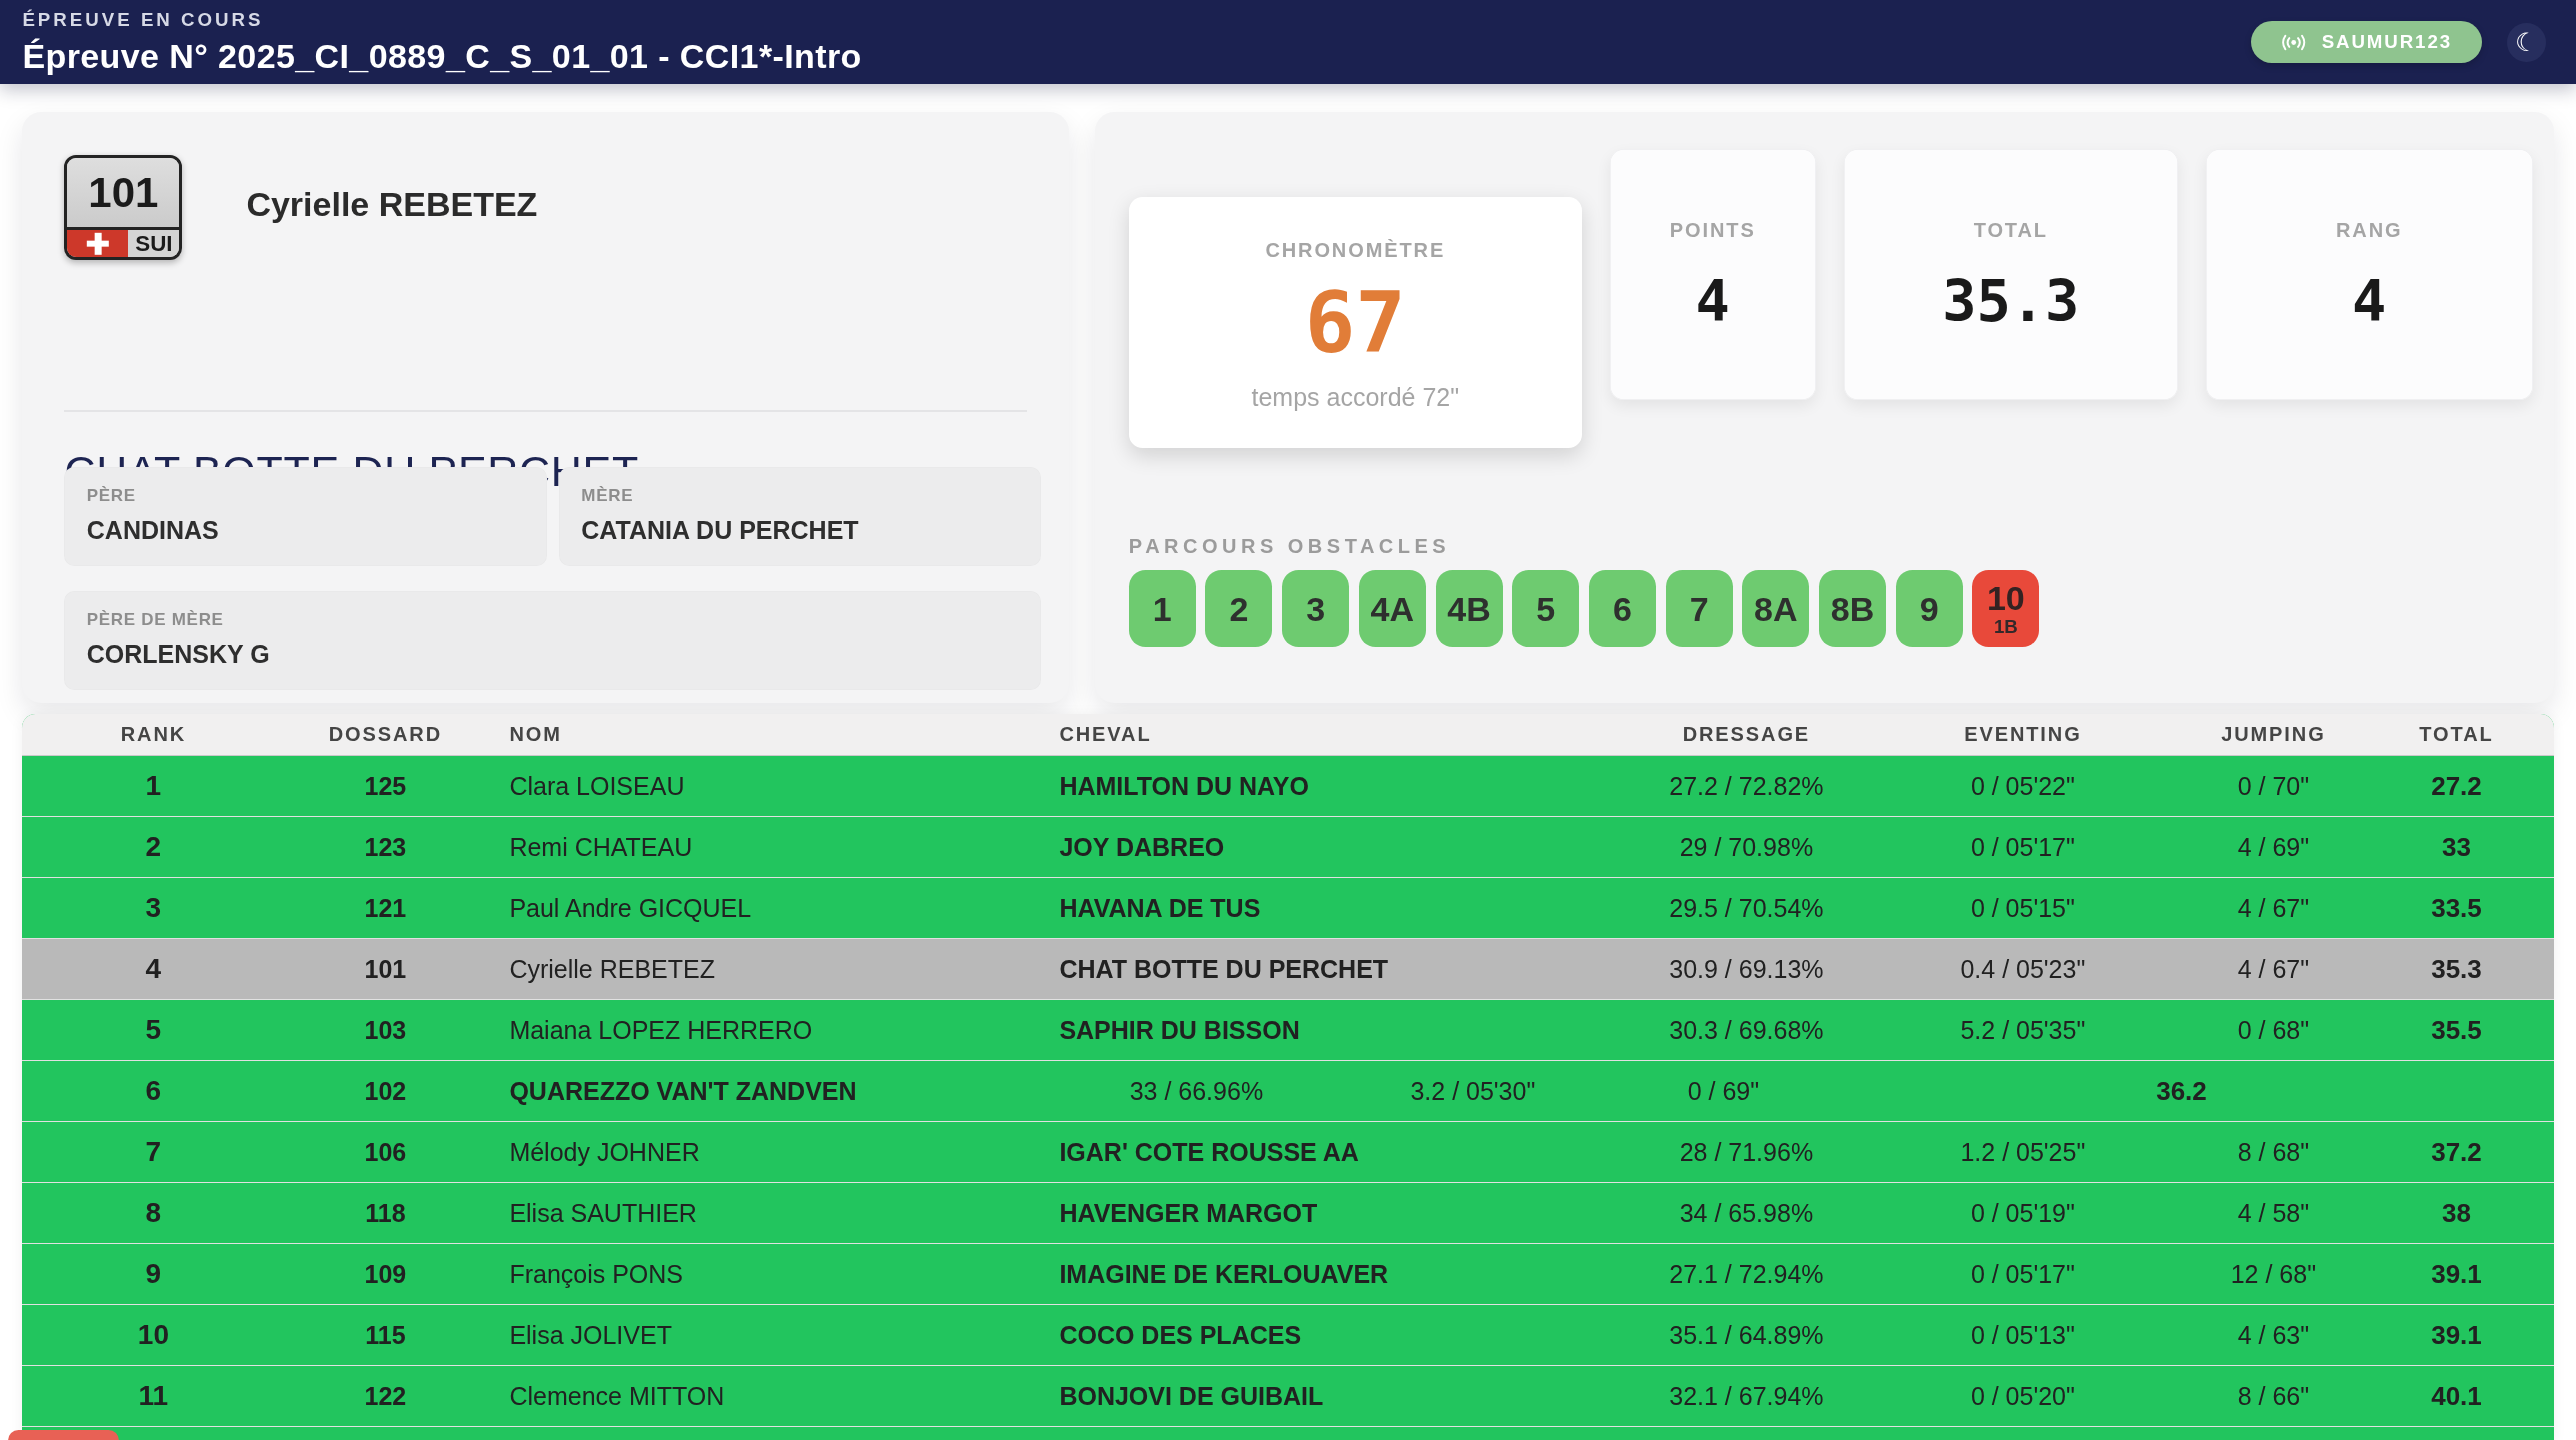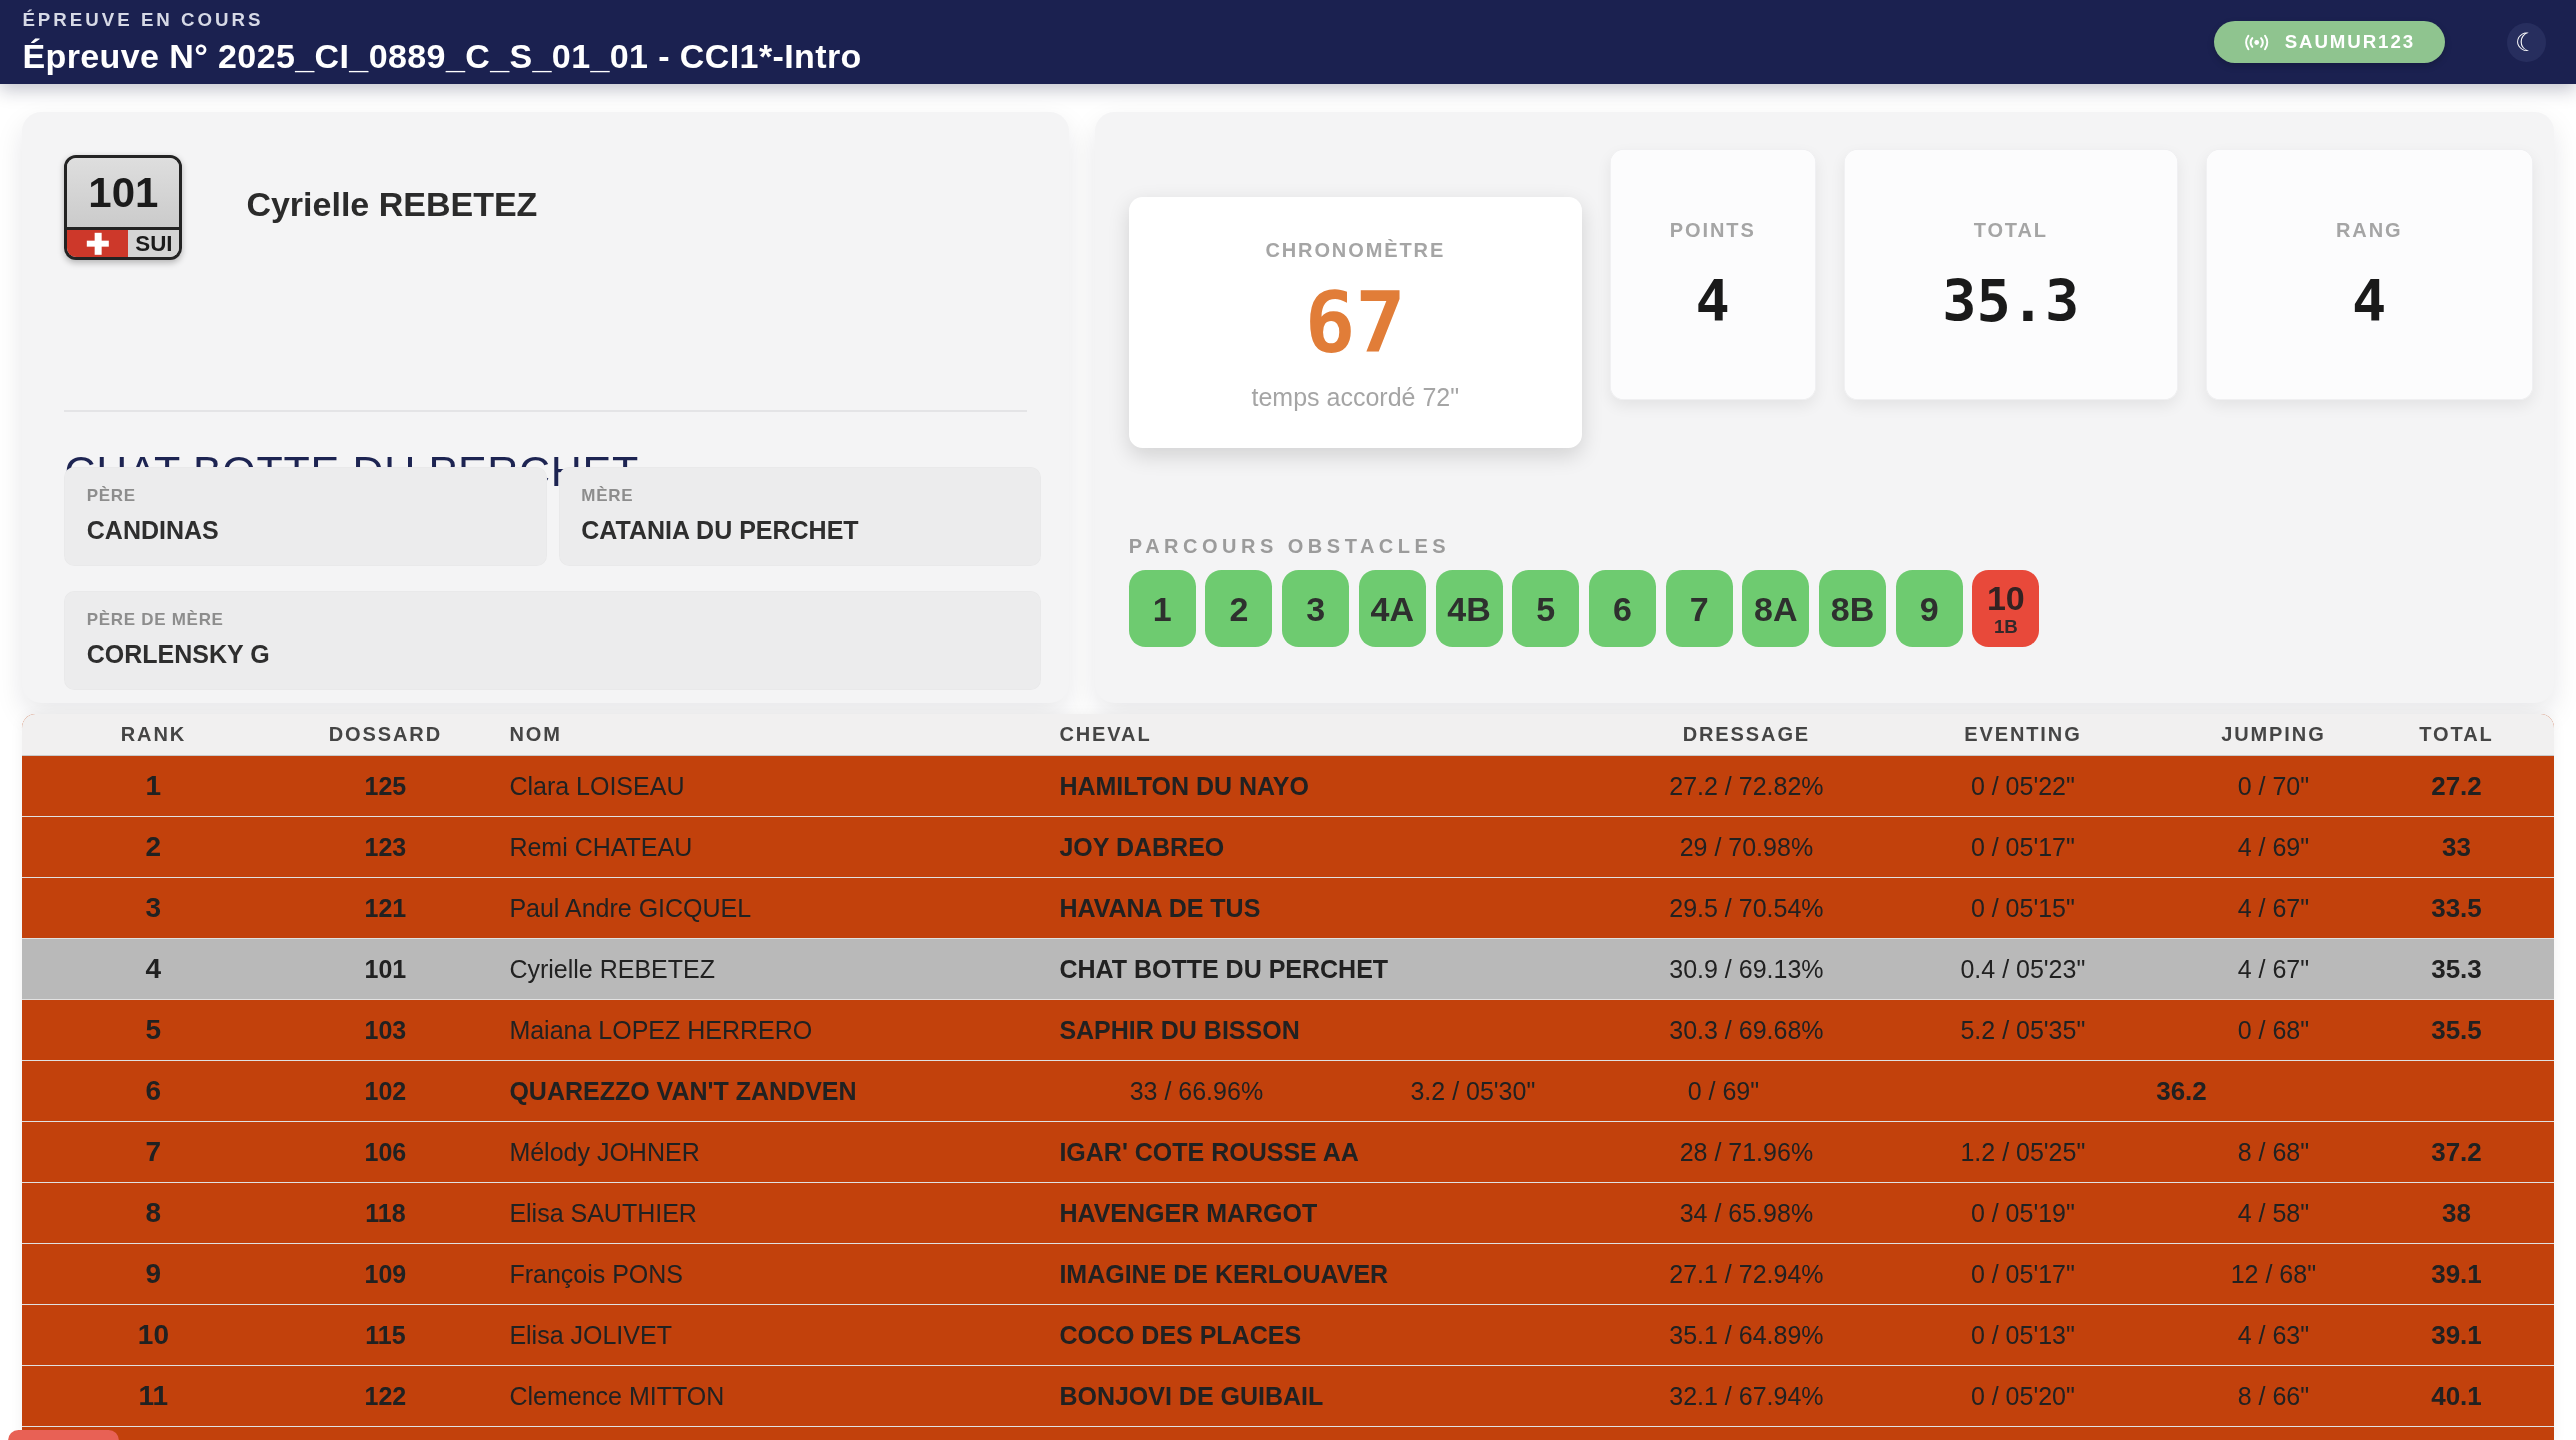--- a/index.html
+++ b/index.html
@@ -7,21 +7,21 @@
               font-family:"Liberation Sans", sans-serif; position:relative; }
 
   
   .app-header { position:absolute; top:0; left:0; width:100%; height:84px;
     background:#1b2150; color:#fff; display:flex; align-items:center;
     justify-content:space-between; padding:0 30px 0 22.4px;
     box-shadow:0 6px 16.5px rgba(20,25,60,.25); z-index:5; }
   .hdr-left { display:flex; flex-direction:column; gap:6px; }
   .eyebrow { font-size:18.7px; font-weight:700; letter-spacing:3px; color:#d6d9e6; }
   .evt-title { font-size:34px; font-weight:700; letter-spacing:0.4px; color:#ffffff; }
-  .hdr-right { display:flex; align-items:center; gap:62px; }
+  .hdr-right { display:flex; align-items:center; gap:25px; }
   .live-badge { height:42px; padding:0 30px; border-radius:22.4px; background:#8fc48f;
     display:flex; align-items:center; gap:15px; color:#fff; font-weight:700;
     font-size:18.7px; letter-spacing:1.9px; box-shadow:0 3px 7.5px rgba(0,0,0,.18); cursor:pointer; }
   .moon-btn { width:39px; height:39px; border-radius:50%; background:#272e5e; color:#fff;
     display:flex; align-items:center; justify-content:center; font-size:25.4px; cursor:pointer; }
 
   
   .content { position:absolute; top:112px; left:22.4px; right:22.4px; display:flex; gap:25.4px; }
   .panel { background:#f4f4f5; border-radius:19.4px; height:591px;
     box-shadow:0 12px 28px rgba(20,20,40,.10); position:relative; }
@@ -80,21 +80,21 @@
   .pill { width:67px; height:77px; border-radius:16.5px; background:#6ecb70; cursor:pointer;
     display:flex; flex-direction:column; align-items:center; justify-content:center; }
   .pill-num { font-size:34px; font-weight:700; color:#2e302e; line-height:1; }
   .pill-sub { font-size:18.7px; font-weight:700; color:#33282a; line-height:1; margin-top:3px; }
   .pill-sub:empty { display:none; }
   .pill.fault { background:#e8493a; }
   .pill.fault .pill-num { color:#342222; }
 
   
   .results { position:absolute; top:714px; left:22.4px; right:22.4px; bottom:0;
-    background:#c2410c; border-radius:13.5px 13.5px 0 0; overflow:hidden;
+    background:#22c55e; border-radius:13.5px 13.5px 0 0; overflow:hidden;
     box-shadow:0 1.5px 13.5px rgba(0,0,0,.06); }
   .t-head { height:42px; display:flex; align-items:center; background:#f1f0f0;
     border-bottom:1.5px solid #c9c9c9; font-size:20px; font-weight:700;
     letter-spacing:1.9px; color:#454545; }
   .t-row { height:61px; display:flex; align-items:center; border-bottom:0.7px solid #e1e1e1;
     font-size:25px; color:#212121; cursor:pointer; }
   .t-row.hl { background:#b9b9b9; }
   .c-rank    { width:262px; text-align:center; }
   .c-dossard { width:202px; text-align:center; }
   .c-nom     { width:550px; padding-left:23px; }

